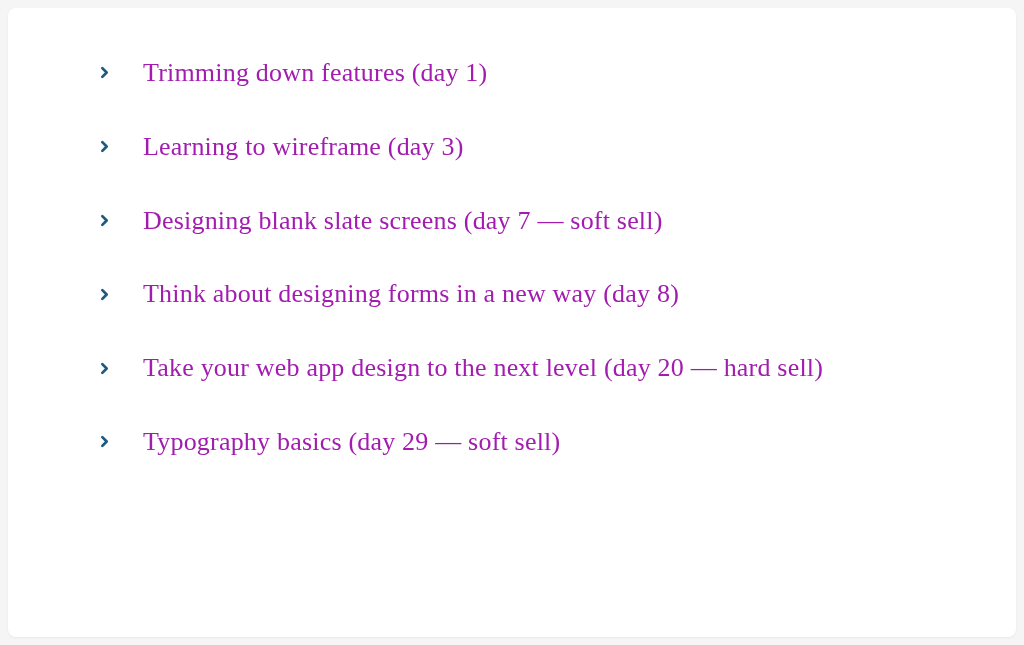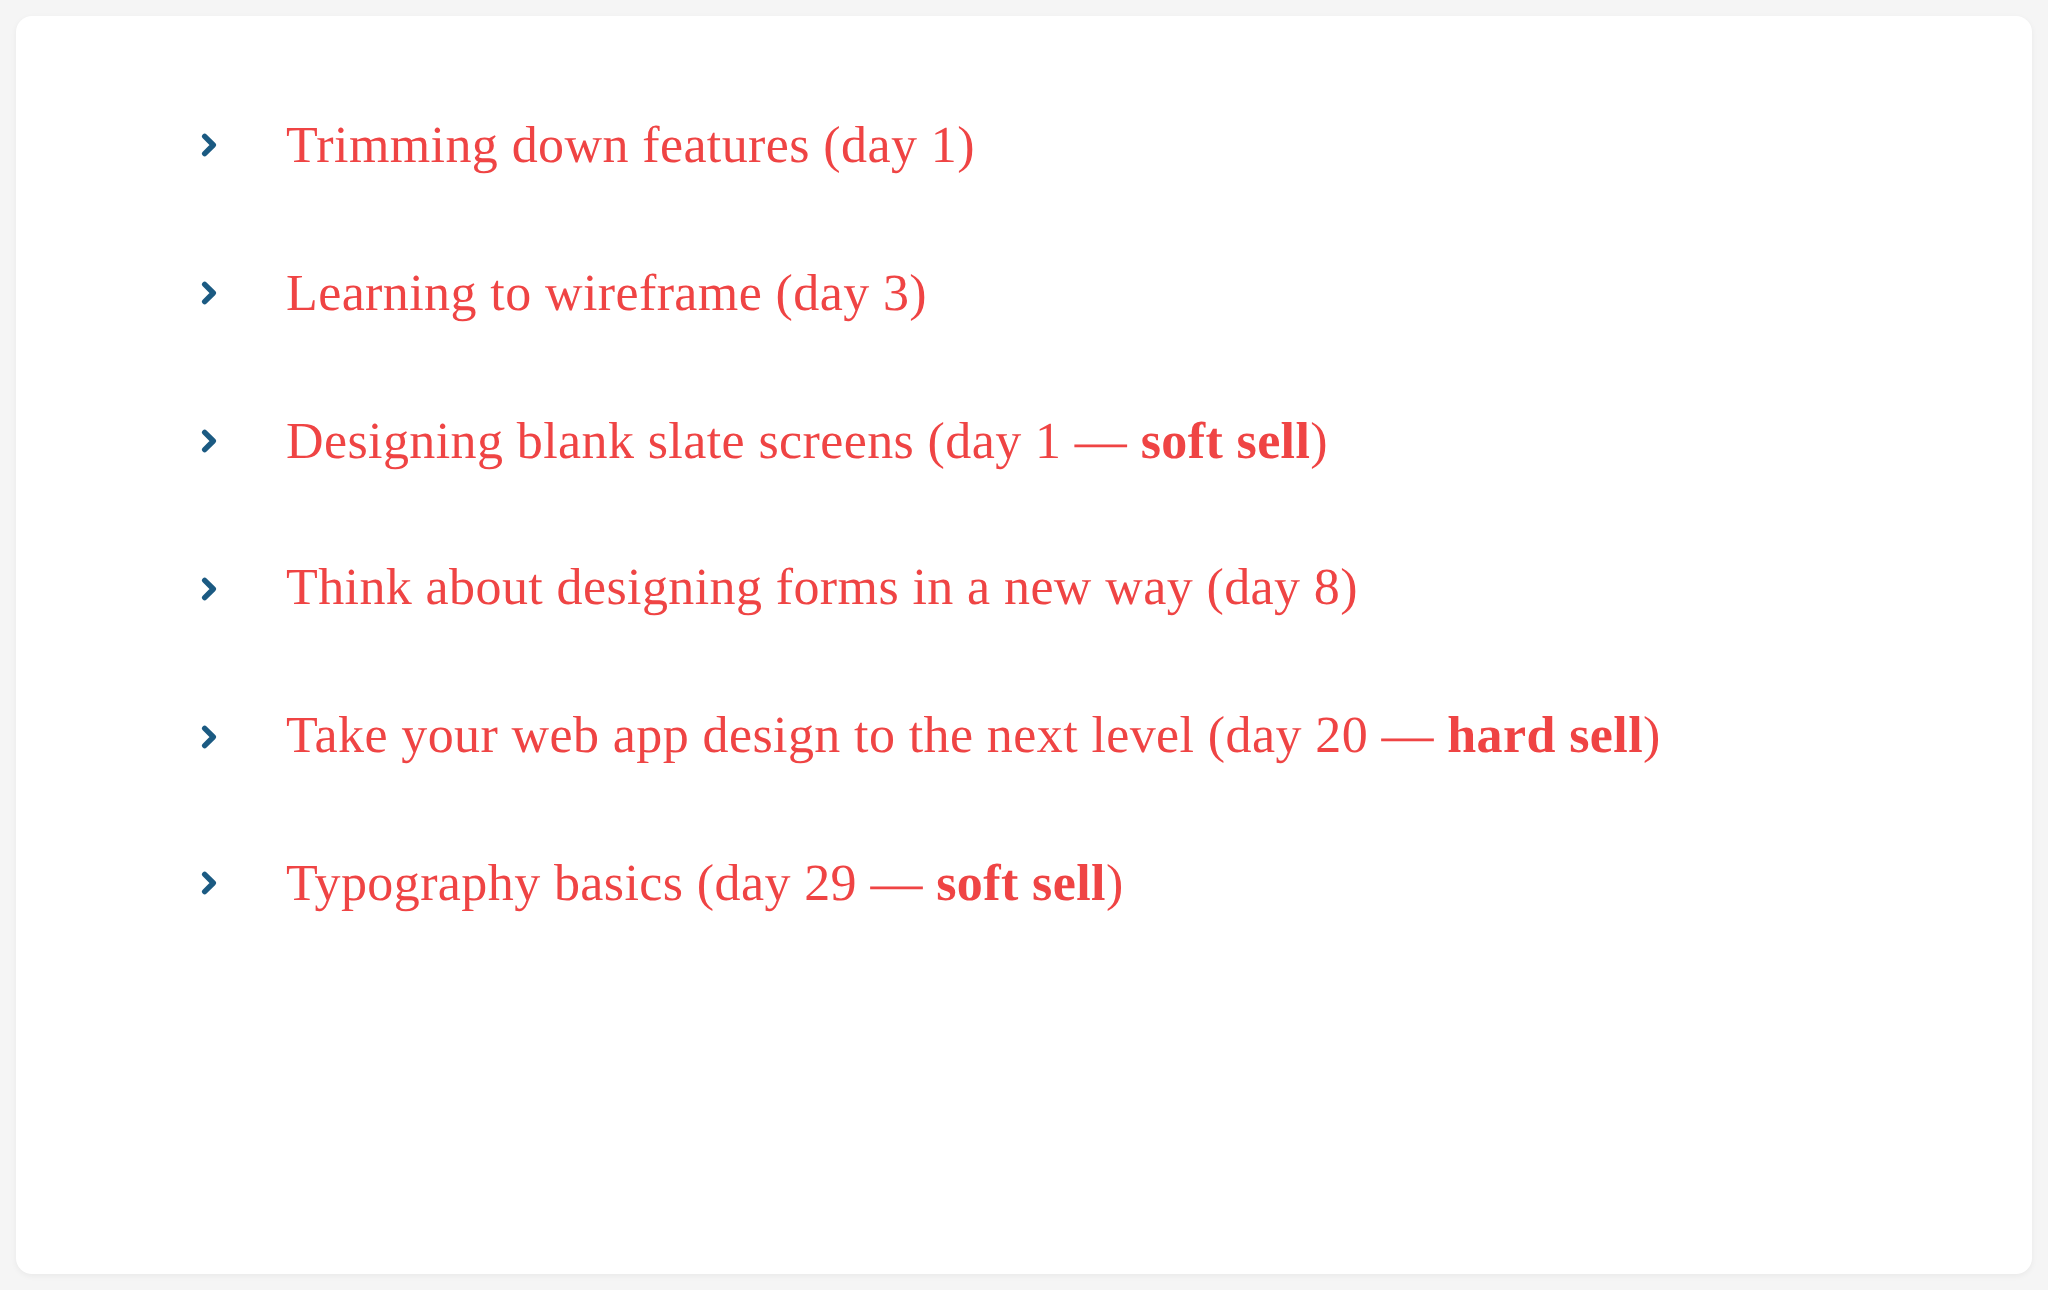--- a/index.html
+++ b/index.html
@@ -40,26 +40,26 @@
       display: flex;
       align-items: center;
       justify-content: center;
     }
     .chevron svg {
       width: 13px;
       height: 13px;
     }
     .item-text {
       font-size: 26px;
-      color: #ef4444;
+      color: #a21caf;
       line-height: 1.3;
       letter-spacing: 0.2px;
     }
     .item-text b {
-      font-weight: 700;
+      font-weight: 400;
     }
   </style>
 </head>
 <body>
 
 <div class="card">
   <ul class="list">
     <li class="list-item">
       <span class="chevron">
         <svg viewBox="0 0 24 24" fill="none">
@@ -75,21 +75,21 @@
           </svg>
       </span>
       <span class="item-text">Learning to wireframe (day 3)</span>
     </li>
     <li class="list-item">
       <span class="chevron">
         <svg viewBox="0 0 24 24" fill="none">
             <path d="M8 4l8 8-8 8" stroke="#1b5a82" stroke-width="5" stroke-linecap="round" stroke-linejoin="round"></path>
           </svg>
       </span>
-      <span class="item-text"><span>Designing blank slate screens (day 1 — </span><b>soft sell</b><span>)</span></span>
+      <span class="item-text"><span>Designing blank slate screens (day 7 — </span><b>soft sell</b><span>)</span></span>
     </li>
     <li class="list-item">
       <span class="chevron">
         <svg viewBox="0 0 24 24" fill="none">
             <path d="M8 4l8 8-8 8" stroke="#1b5a82" stroke-width="5" stroke-linecap="round" stroke-linejoin="round"></path>
           </svg>
       </span>
       <span class="item-text">Think about designing forms in a new way (day 8)</span>
     </li>
     <li class="list-item">

